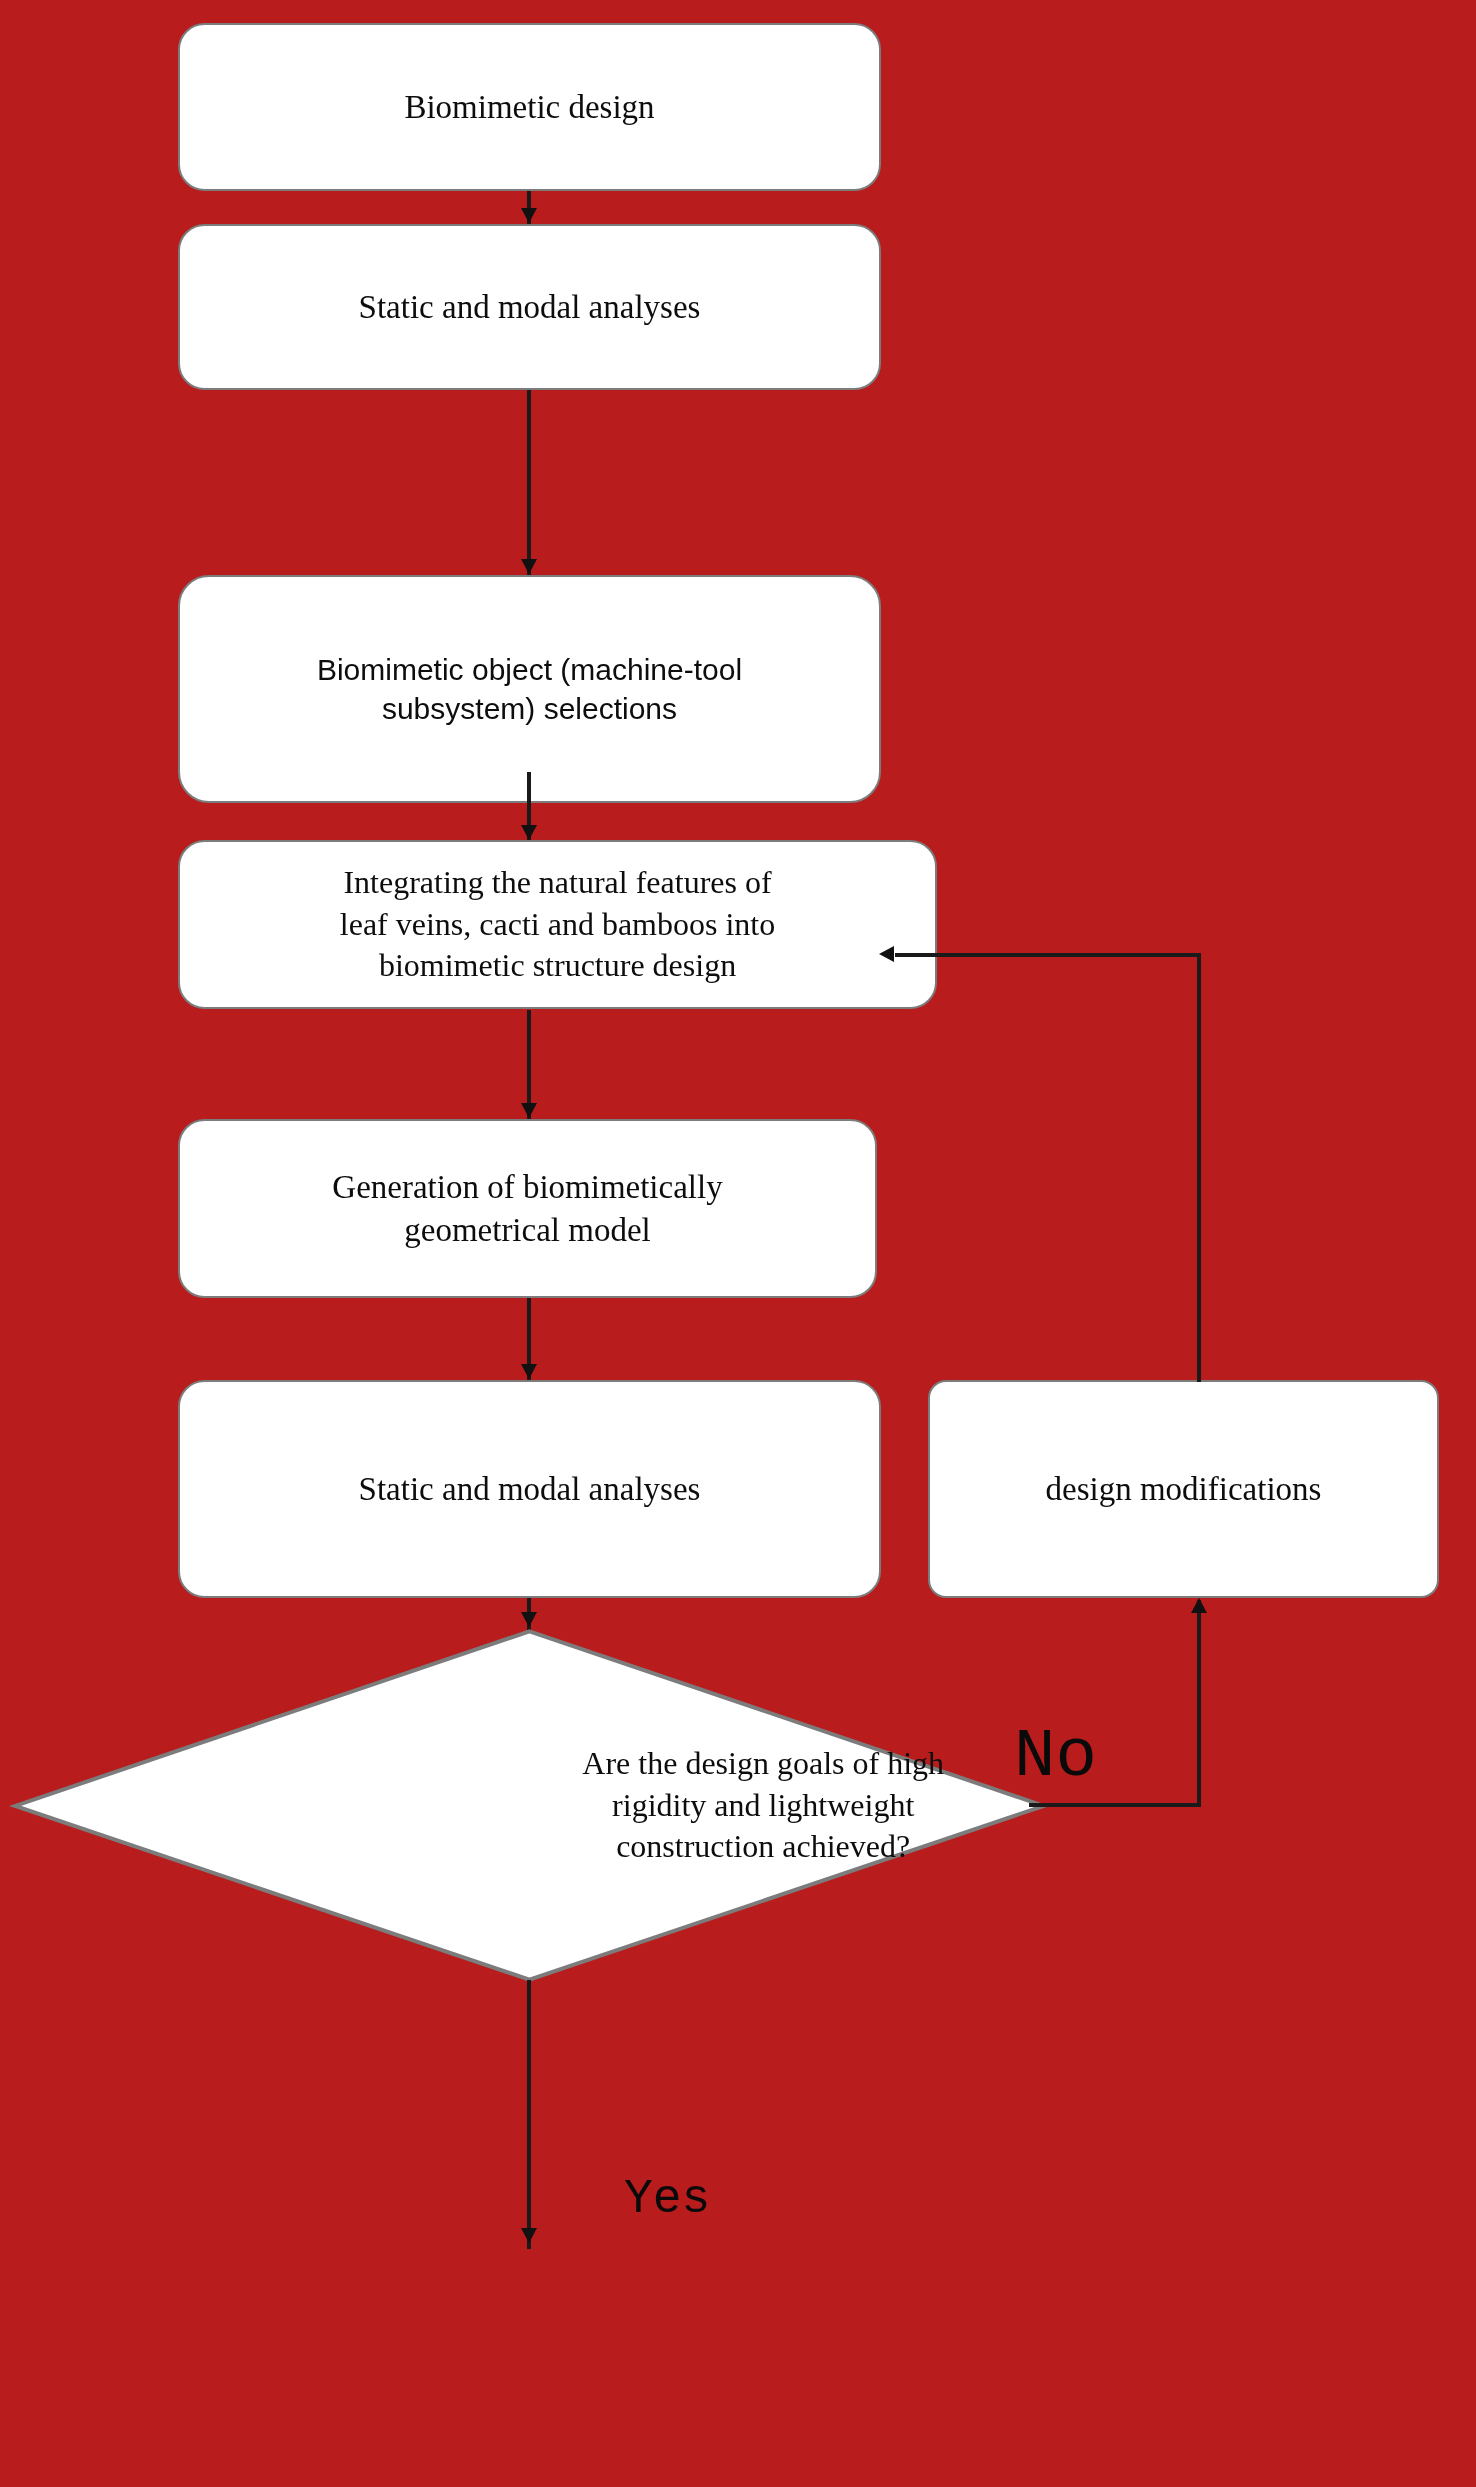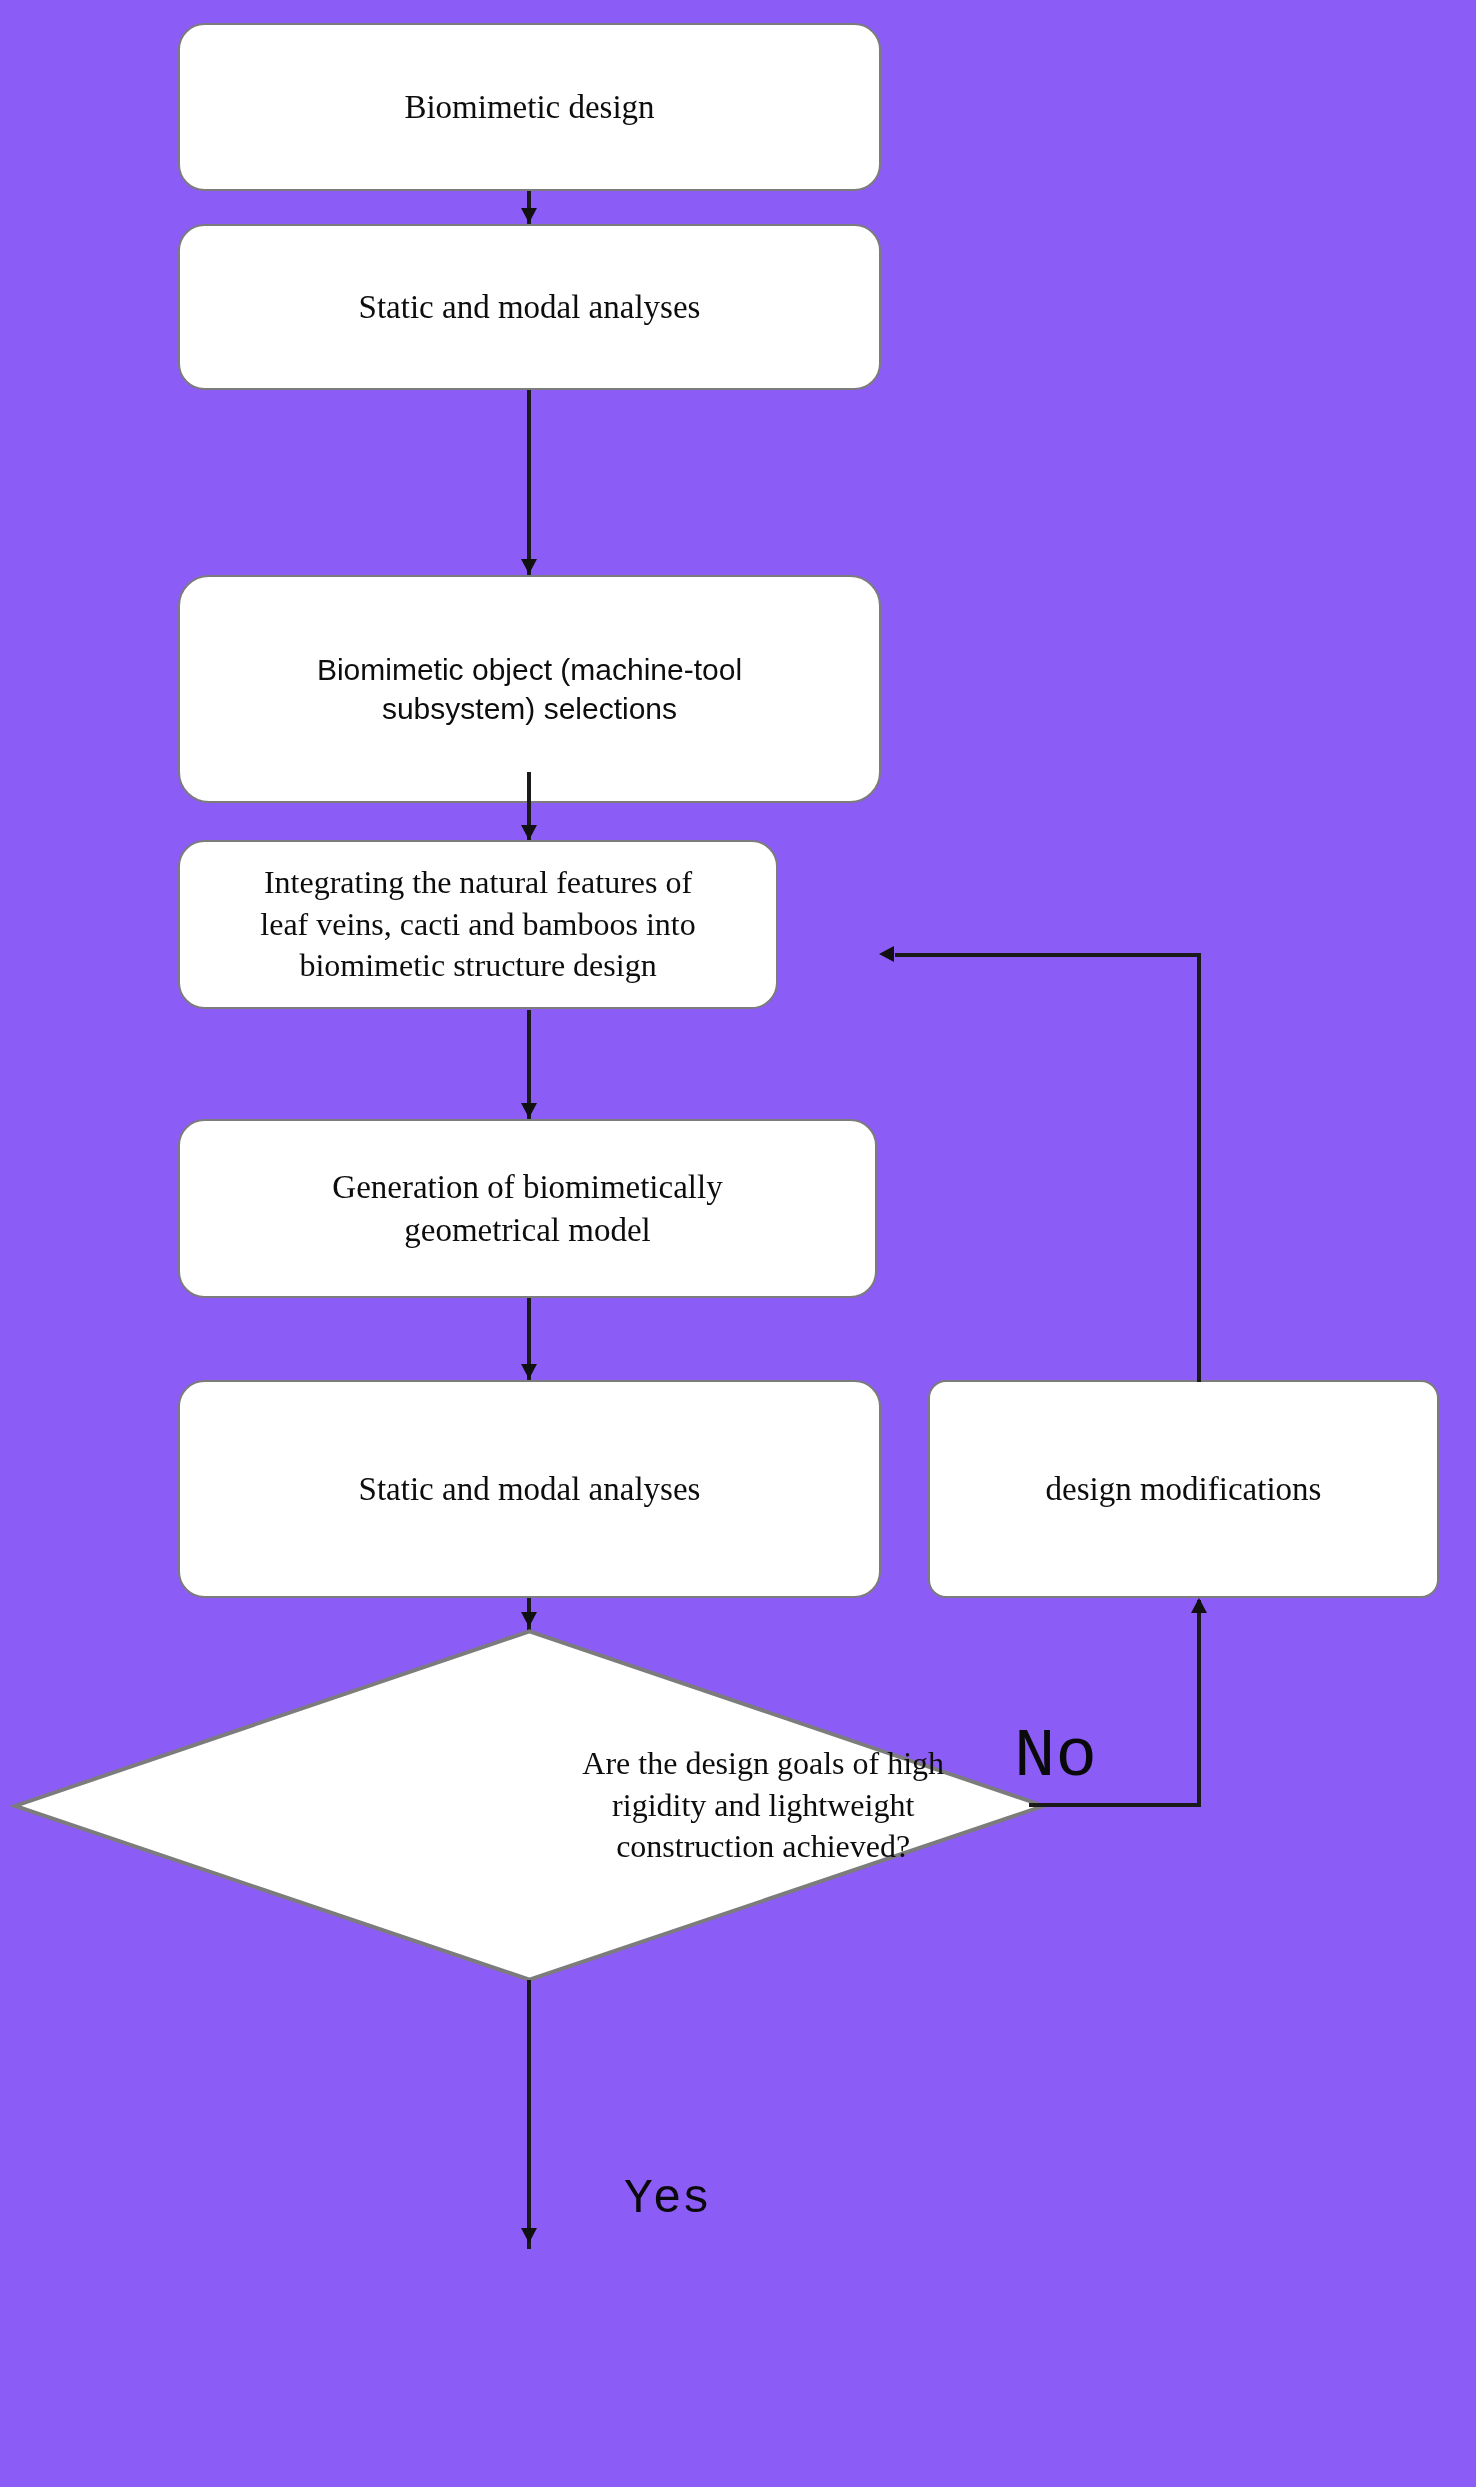--- a/index.html
+++ b/index.html
@@ -9,21 +9,21 @@
     background: #ffffff;
   }
   body {
     font-family: "Liberation Serif", serif;
     -webkit-font-smoothing: antialiased;
   }
   #canvas {
     position: relative;
     width: 1477px;
     height: 2487px;
-    background: #8b5cf6;
+    background: #b91c1c;
     overflow: hidden;
   }
   
   .node {
     position: absolute;
     box-sizing: border-box;
     background: #ffffff;
     border: 2.3px solid #7c7c7c;
     border-radius: 26.5px;
     display: flex;
@@ -126,21 +126,21 @@
   <div class="arrow-down" style="left:521px; top:559px;"></div>
 
   <div class="node sans" style="left:178px; top:575px; width:703px; height:228px; font-size:30px; border-radius:31px;">
     <span class="txt">Biomimetic object (machine-tool
 subsystem) selections</span>
   </div>
 
   <div class="conn-v" style="left:527px; top:772px; height:70px;"></div>
   <div class="arrow-down" style="left:521px; top:825px;"></div>
 
-  <div class="node serif" style="left:178px; top:840px; width:600px; height:169px; font-size:32px;">
+  <div class="node serif" style="left:178px; top:840px; width:759px; height:169px; font-size:32px;">
     <span class="txt">Integrating the natural features of
 leaf veins, cacti and bamboos into
 biomimetic structure design</span>
   </div>
 
   <div class="conn-v" style="left:527px; top:1010px; height:111px;"></div>
   <div class="arrow-down" style="left:521px; top:1103px;"></div>
 
   <div class="node serif" style="left:178px; top:1119px; width:699px; height:179px; font-size:33px;">
     <span class="txt">Generation of biomimetically

